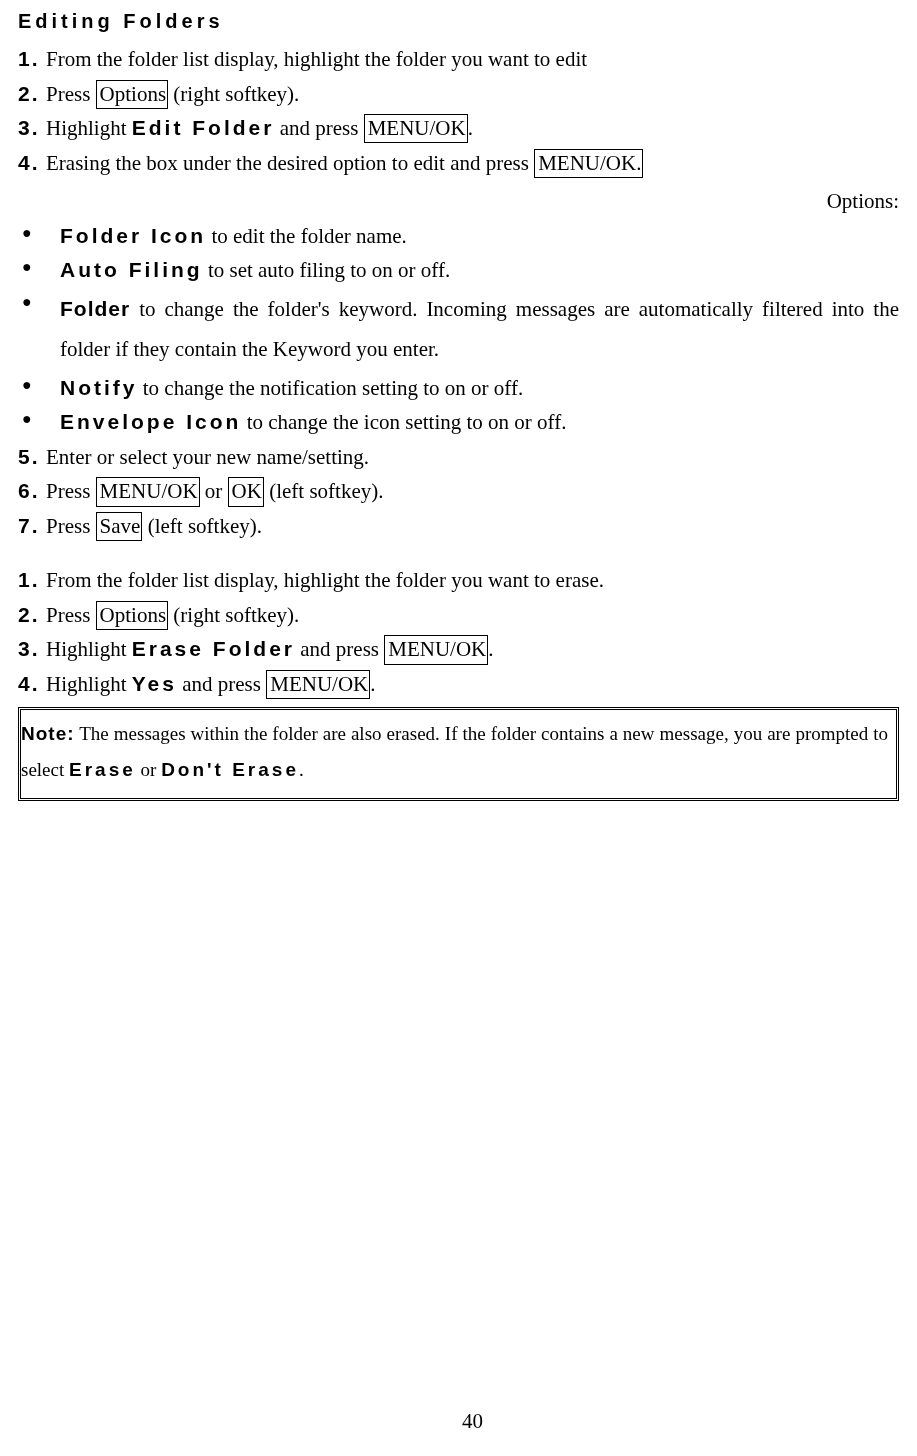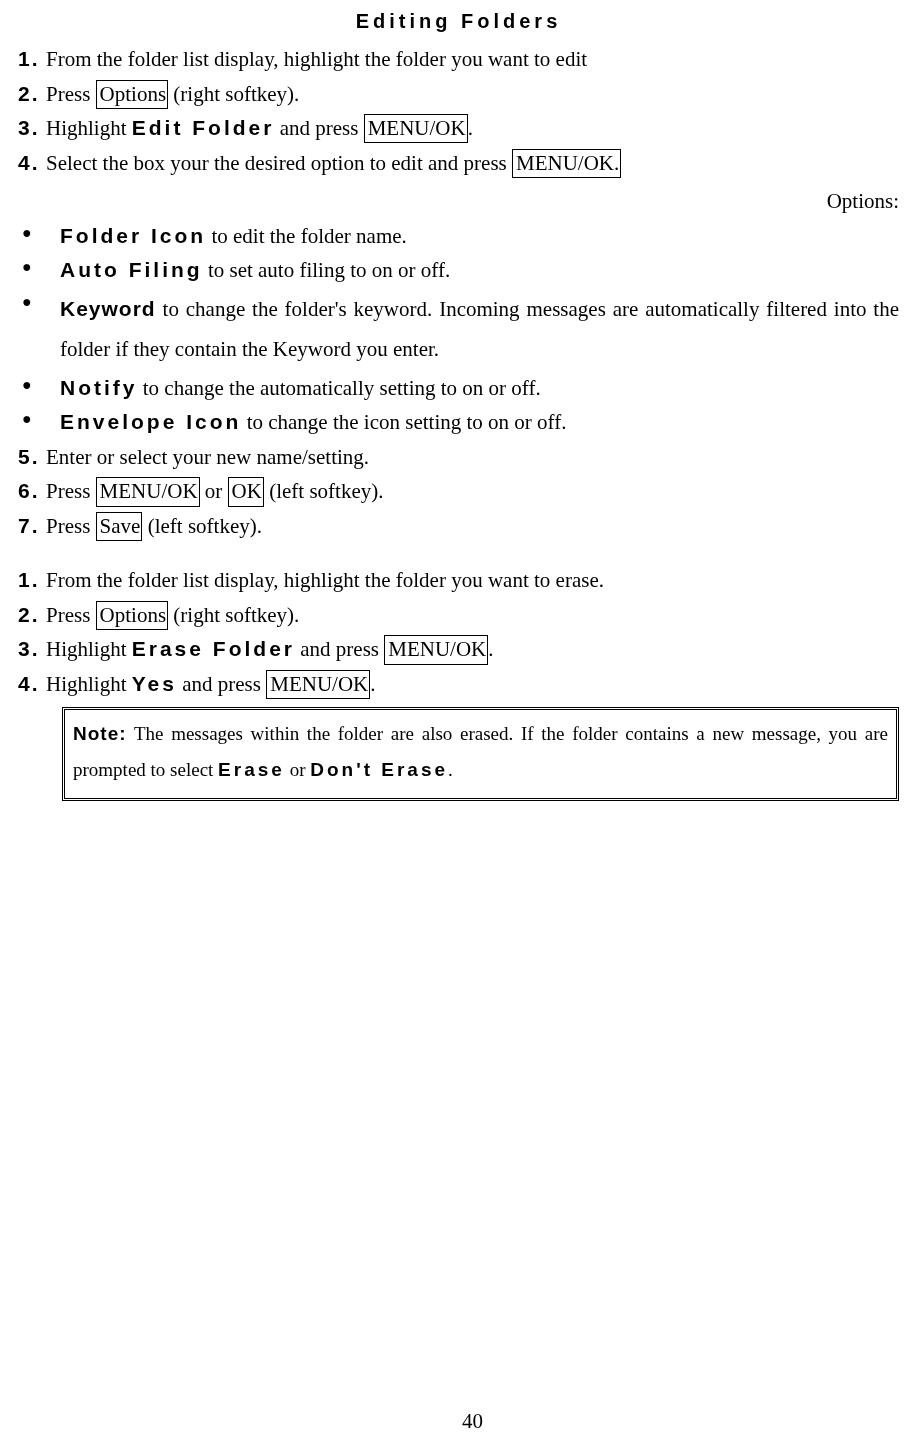--- a/index.html
+++ b/index.html
@@ -17,21 +17,20 @@
     padding: 6px 18px 0 18px;
     box-sizing: border-box;
     position: relative;
   }
   .h2 {
     font-family: Arial, Helvetica, sans-serif;
     font-weight: 700;
     letter-spacing: 4px;
     font-size: 20px;
     margin: 0 0 6px 0;
-    text-align: center;
   }
   .intro {
     margin: 0 0 6px 0;
   }
   .ol-item {
     display: flex;
     margin: 2px 0;
   }
   .ol-num {
     font-family: Arial, Helvetica, sans-serif;
@@ -81,26 +80,25 @@
     border: 1px solid #000;
     padding: 0 1px 1px 3px;
     display: inline-block;
     line-height: 1.25;
   }
   .section-gap {
     height: 18px;
   }
   .note-box {
     border: 3px double #000;
-    padding: 6px 8px 10px 8px;
+    padding: 6px 8px 10px 0;
     margin-top: 6px;
     font-size: 19px;
     line-height: 1.9;
     text-align: justify;
-    margin-left: 44px;
   }
   .page-num {
     position: absolute;
     bottom: 18px;
     left: 14px;
     width: 100%;
     text-align: center;
     font-size: 21px;
   }
   .ul-body.wrap {
@@ -128,21 +126,21 @@
 <div class="ol-item">
   <div class="ol-num">3.</div>
   <div class="ol-body">
     <span>Highlight </span><span class="menu">Edit Folder</span><span> and press </span><span class="key">MENU/OK</span><span>.</span>
   </div>
 </div>
 
 <div class="ol-item">
   <div class="ol-num">4.</div>
   <div class="ol-body">
-    <span>Select the box your the desired option to edit and press </span><span class="key">MENU/OK.</span>
+    <span>Erasing the box under the desired option to edit and press </span><span class="key">MENU/OK.</span>
   </div>
 </div>
 
 <div class="options-label">Options:</div>
 
 <div class="ul-item">
   <div class="ul-bullet">●</div>
   <div class="ul-body">
     <span class="menu">Folder Icon</span><span> to edit the folder name.</span>
   </div>
@@ -151,28 +149,28 @@
 <div class="ul-item">
   <div class="ul-bullet">●</div>
   <div class="ul-body">
     <span class="menu">Auto Filing</span><span> to set auto filing to on or off.</span>
   </div>
 </div>
 
 <div class="ul-item">
   <div class="ul-bullet">●</div>
   <div class="ul-body wrap">
-    <span class="menu-cond">Keyword</span><span> to change the folder's keyword. Incoming messages are automatically filtered into the folder if they contain the Keyword you enter.</span>
-  </div>
-</div>
-
-<div class="ul-item">
-  <div class="ul-bullet">●</div>
-  <div class="ul-body">
-    <span class="menu">Notify</span><span> to change the automatically setting to on or off.</span>
+    <span class="menu-cond">Folder</span><span> to change the folder's keyword. Incoming messages are automatically filtered into the folder if they contain the Keyword you enter.</span>
+  </div>
+</div>
+
+<div class="ul-item">
+  <div class="ul-bullet">●</div>
+  <div class="ul-body">
+    <span class="menu">Notify</span><span> to change the notification setting to on or off.</span>
   </div>
 </div>
 
 <div class="ul-item">
   <div class="ul-bullet">●</div>
   <div class="ul-body">
     <span class="menu">Envelope Icon</span><span> to change the icon setting to on or off.</span>
   </div>
 </div>
 

